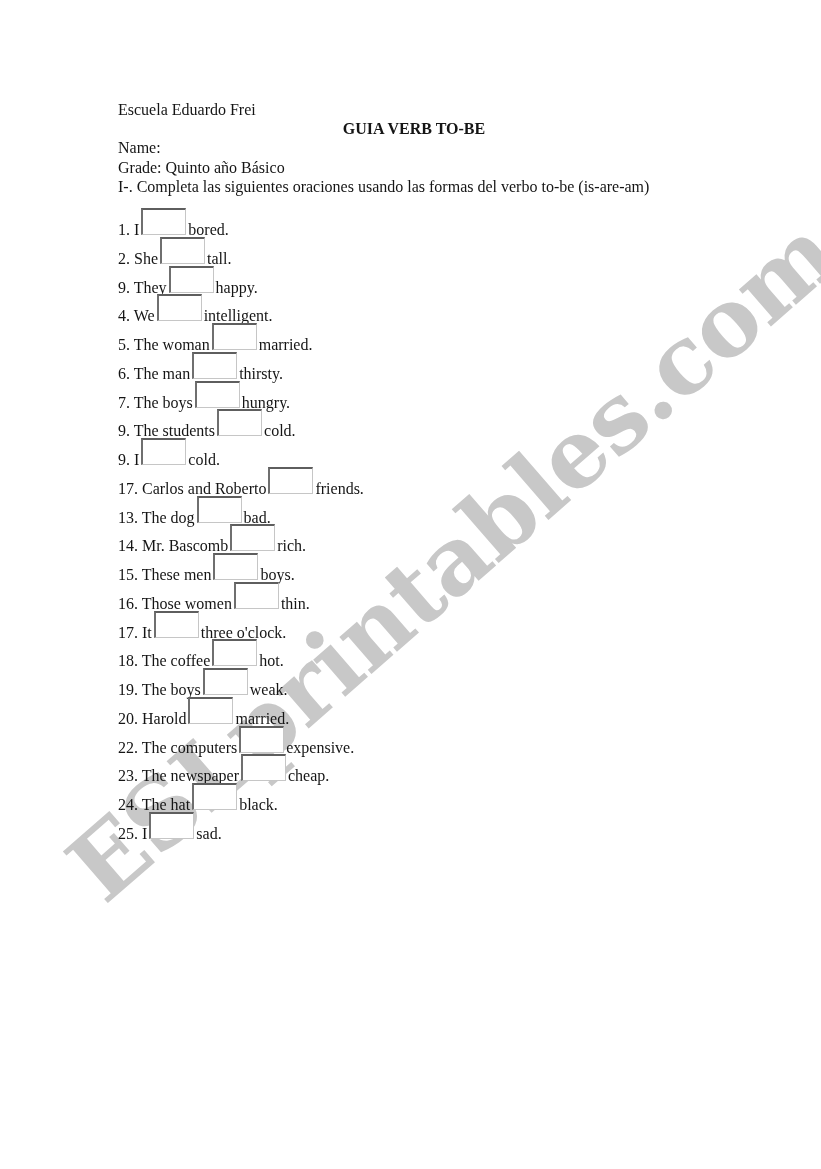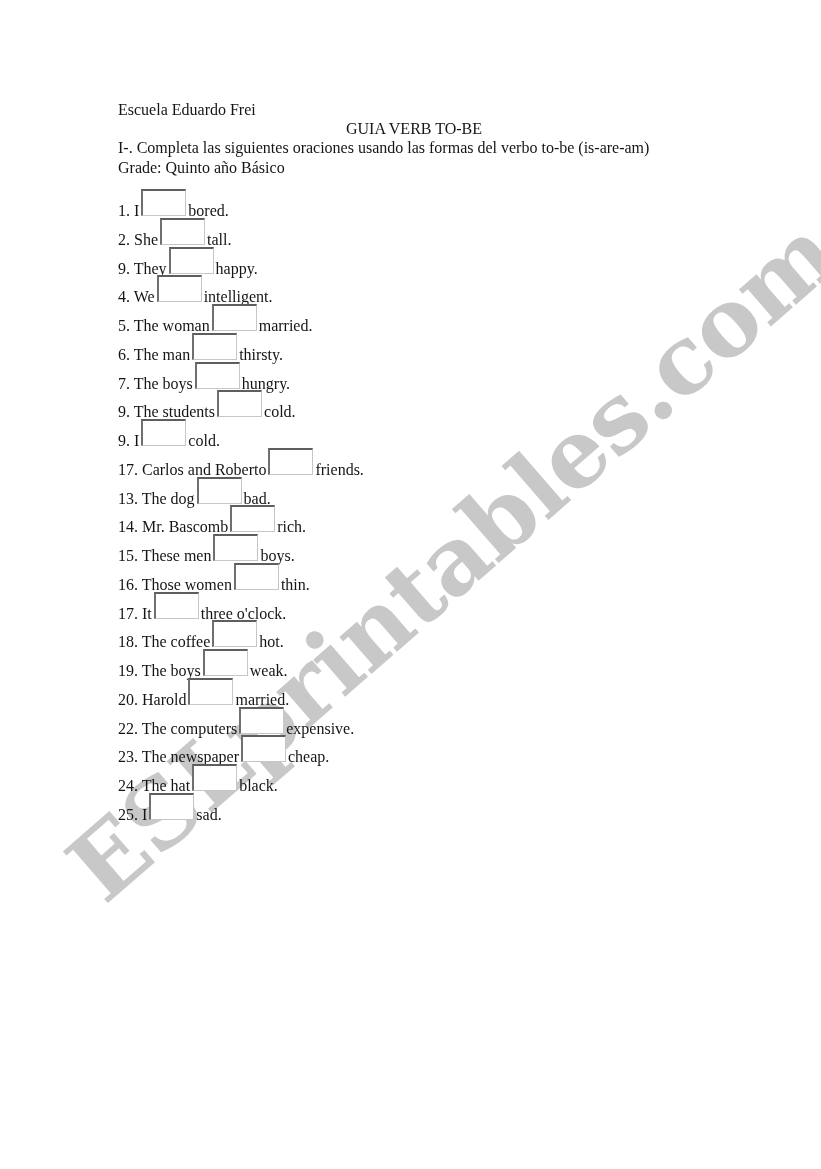--- a/index.html
+++ b/index.html
@@ -31,21 +31,21 @@
     left: 118px;
     top: 100px;
     width: 592px;
     z-index: 1;
   }
   .hline {
     height: 19.2px;
     line-height: 19.2px;
     white-space: nowrap;
   }
-  .title-line { text-align: center; }
+  .title-line { text-align: center; font-weight: bold; }
   .list { margin-top: 14.5px; }
   .row { position: relative; height: 28.75px; }
   .line {
     position: absolute;
     left: 0;
     bottom: 0;
     white-space: nowrap;
   }
   .blank {
     display: inline-block;
@@ -62,22 +62,23 @@
   }
 </style>
 </head>
 <body>
 
 <div class="page">
   <div class="watermark" style="color: rgb(200, 200, 200);">ESLprintables.com</div>
   <div class="content">
     <div class="hline">Escuela Eduardo Frei</div>
     <div class="hline title-line">GUIA VERB TO-BE</div>
+    <div class="hline">Name:</div>
+    <div class="hline">Grade: Quinto año Básico</div>
     <div class="hline">I-. Completa las siguientes oraciones usando las formas del verbo to-be (is-are-am)</div>
-    <div class="hline">Grade: Quinto año Básico</div>
     <div class="list" id="sentence-list">
         <div class="row">
           <span class="line"><span>1. I</span><span class="blank"></span><span>bored.</span></span>
         </div>
         <div class="row">
           <span class="line"><span>2. She</span><span class="blank"></span><span>tall.</span></span>
         </div>
         <div class="row">
           <span class="line"><span>9. They</span><span class="blank"></span><span>happy.</span></span>
         </div>

